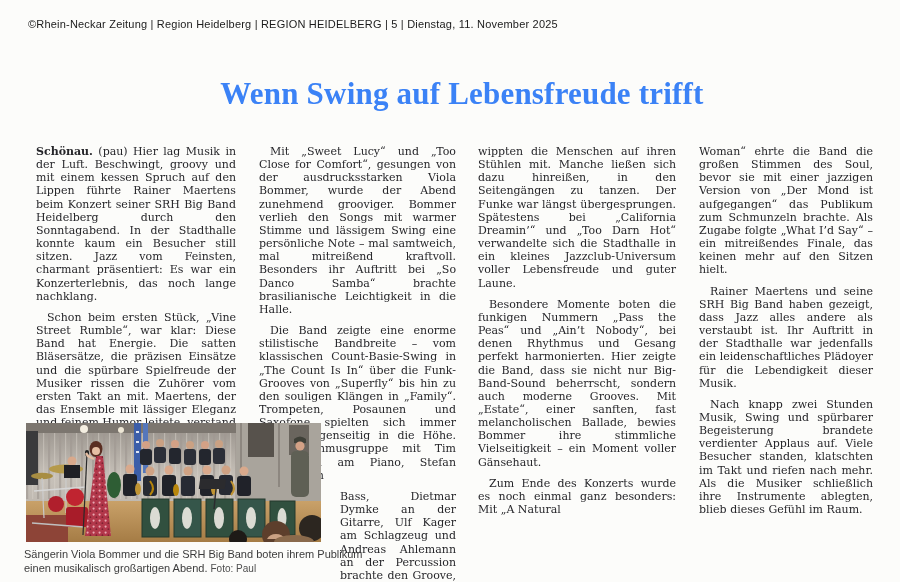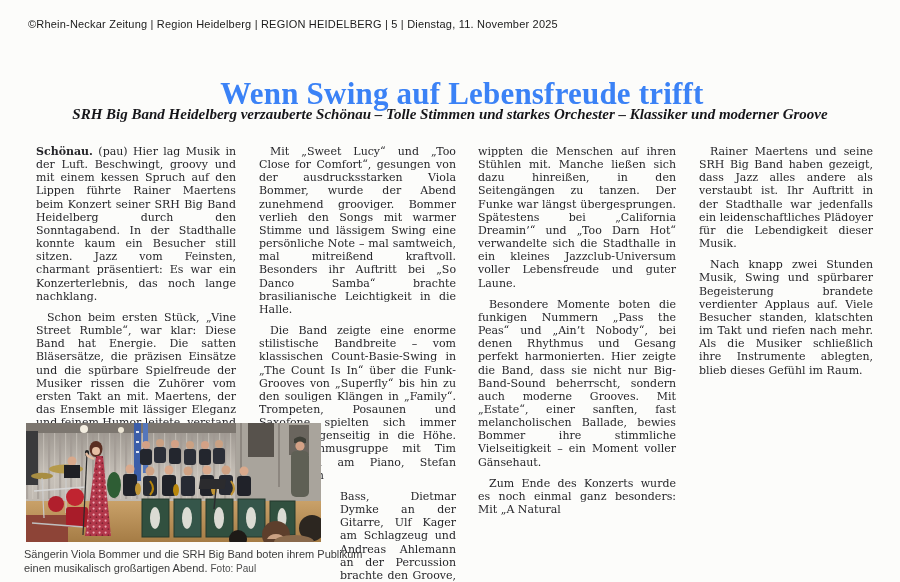--- a/index.html
+++ b/index.html
@@ -41,21 +41,20 @@
   .credit{font-size:10px;color:#4e4e4e;}
 </style>
 </head>
 <body>
 
 <div class="page">
 
   <div class="meta-line">©Rhein-Neckar Zeitung | Region Heidelberg | REGION HEIDELBERG | 5 | Dienstag,  11. November  2025</div>
 
   <h1 class="title">Wenn Swing auf Lebensfreude trifft</h1>
-  <h2 class="subtitle">SRH Big Band Heidelberg verzauberte Schönau – Tolle Stimmen und starkes Orchester – Klassiker und moderner Groove</h2>
 
   <div class="col col1">
     <p><b class="lead">Schönau.</b><span> (pau) Hier lag Musik in der Luft. Beschwingt, groovy und mit einem kessen Spruch auf den Lippen führte Rainer Maertens beim Konzert seiner SRH Big Band Heidelberg durch den Sonntagabend. In der Stadthalle konnte kaum ein Besucher still sitzen. Jazz vom Feinsten, charmant präsentiert: Es war ein Konzerterlebnis, das noch lange nachklang.</span></p>
     <p class="ind">Schon beim ersten Stück, „Vine Street Rumble“, war klar: Diese Band hat Energie. Die satten Bläsersätze, die präzisen Einsätze und die spürbare Spielfreude der Musiker rissen die Zuhörer vom ersten Takt an mit. Maertens, der das Ensemble mit lässiger Eleganz und feinem Humor leitete, verstand es, die Spannung immer wieder aufzubauen – und zwischen den Nummern charmant zu brechen. „Für den Fall, dass Sie Autogramme möchten – ich schreibe übrigens auch welche“, witzelte</p>
   </div>
 
   <div class="col col2">
     <p class="ind">Mit „Sweet Lucy“ und „Too Close for Comfort“, gesungen von der ausdrucksstarken Viola Bommer, wurde der Abend zunehmend grooviger. Bommer verlieh den Songs mit warmer Stimme und lässigem Swing eine persönliche Note – mal samtweich, mal mitreißend kraftvoll. Besonders ihr Auftritt bei „So Danco Samba“ brachte brasilianische Leichtigkeit in die Halle.</p>
     <p class="ind">Die Band zeigte eine enorme stilistische Bandbreite – vom klassischen Count-Basie-Swing in „The Count Is In“ über die Funk-Grooves von „Superfly“ bis hin zu den souligen Klängen in „Family“. Trompeten, Posaunen und Saxofone spielten sich immer wieder gegenseitig in die Höhe. Die Rhythmusgruppe mit Tim Kersebohm am Piano, Stefan Conradi am</p>
     <div class="narrow">
@@ -64,20 +63,21 @@
     </div>
   </div>
 
   <div class="col col3">
     <p>wippten die Menschen auf ihren Stühlen mit. Manche ließen sich dazu hinreißen, in den Seitengängen zu tanzen. Der Funke war längst übergesprungen. Spätestens bei „California Dreamin’“ und „Too Darn Hot“ verwandelte sich die Stadthalle in ein kleines Jazzclub-Universum voller Lebensfreude und guter Laune.</p>
     <p class="ind">Besondere Momente boten die funkigen Nummern „Pass the Peas“ und „Ain’t Nobody“, bei denen Rhythmus und Gesang perfekt harmonierten. Hier zeigte die Band, dass sie nicht nur Big-Band-Sound beherrscht, sondern auch moderne Grooves. Mit „Estate“, einer sanften, fast melancholischen Ballade, bewies Bommer ihre stimmliche Vielseitigkeit – ein Moment voller Gänsehaut.</p>
     <p class="ind">Zum Ende des Konzerts wurde es noch einmal ganz besonders: Mit „A Natural</p>
   </div>
 
   <div class="col col4">
+    <p>Woman“ ehrte die Band die großen Stimmen des Soul, bevor sie mit einer jazzigen Version von „Der Mond ist aufgegangen“ das Publikum zum Schmunzeln brachte. Als Zugabe folgte „What I’d Say“ – ein mitreißendes Finale, das keinen mehr auf den Sitzen hielt.</p>
     <p class="ind">Rainer Maertens und seine SRH Big Band haben gezeigt, dass Jazz alles andere als verstaubt ist. Ihr Auftritt in der Stadthalle war jedenfalls ein leidenschaftliches Plädoyer für die Lebendigkeit dieser Musik.</p>
     <p class="ind">Nach knapp zwei Stunden Musik, Swing und spürbarer Begeisterung brandete verdienter Applaus auf. Viele Besucher standen, klatschten im Takt und riefen nach mehr. Als die Musiker schließlich ihre Instrumente ablegten, blieb dieses Gefühl im Raum.</p>
   </div>
 
   <figure class="photo">
     <svg viewBox="0 0 295 119" preserveAspectRatio="none" aria-hidden="true">
       <defs>
         <linearGradient id="curtain" x1="0" y1="0" x2="0" y2="1">
           <stop offset="0" stop-color="#97918a"></stop>
           <stop offset="0.45" stop-color="#c7c1b9"></stop>

